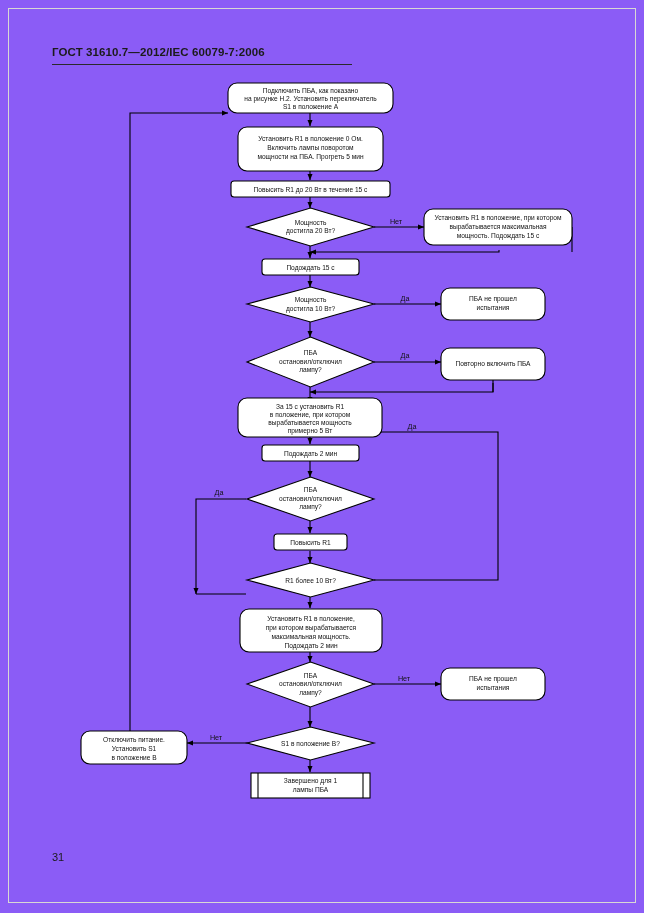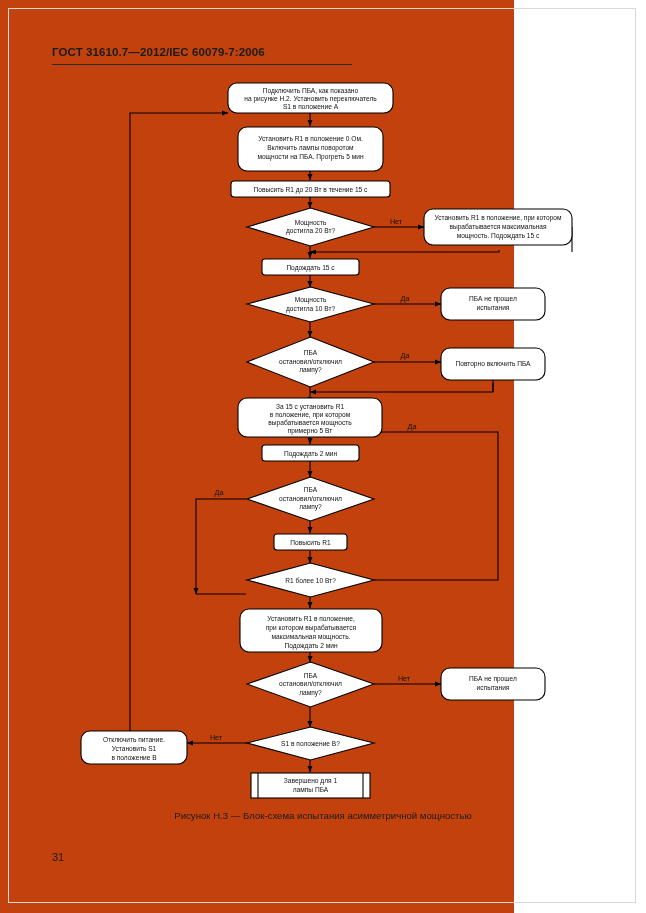--- a/index.html
+++ b/index.html
@@ -10,23 +10,23 @@
     width: 646px;
     height: 913px;
     background: #ffffff;
     font-family: "Liberation Sans", sans-serif;
     position: relative;
     overflow: hidden;
   }
   #page {
     position: absolute;
     left: 0; top: 0;
-    width: 514px;
+    width: 644px;
     height: 913px;
-    background: #c2410c;
+    background: #8b5cf6;
   }
   #page-border {
     position: absolute;
     left: 8px; top: 8px;
     width: 628px;
     height: 895px;
     border: 1px solid #d8d8d4;
     box-sizing: border-box;
     pointer-events: none;
   }
@@ -285,17 +285,16 @@
 
     <text class="lbl" x="396" y="224">Нет</text>
     <text class="lbl" x="405" y="301">Да</text>
     <text class="lbl" x="405" y="358">Да</text>
     <text class="lbl" x="412" y="429">Да</text>
     <text class="lbl" x="219" y="495">Да</text>
     <text class="lbl" x="404" y="681">Нет</text>
     <text class="lbl" x="216" y="740">Нет</text>
   </svg>
 
-  <div id="caption">Рисунок Н.3 — Блок-схема испытания асимметричной мощностью</div>
 
   <div id="page-number">31</div>
 
 </div>
 
 </body></html>

